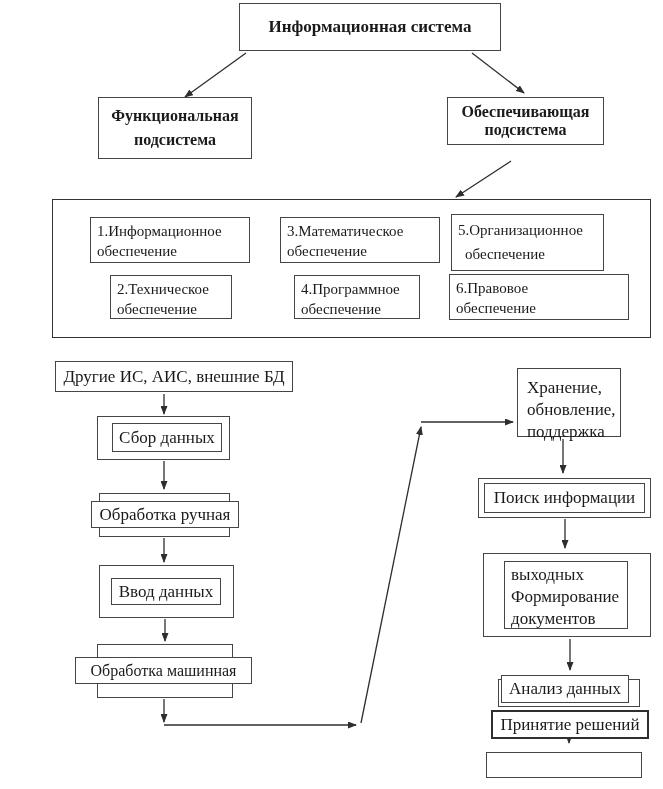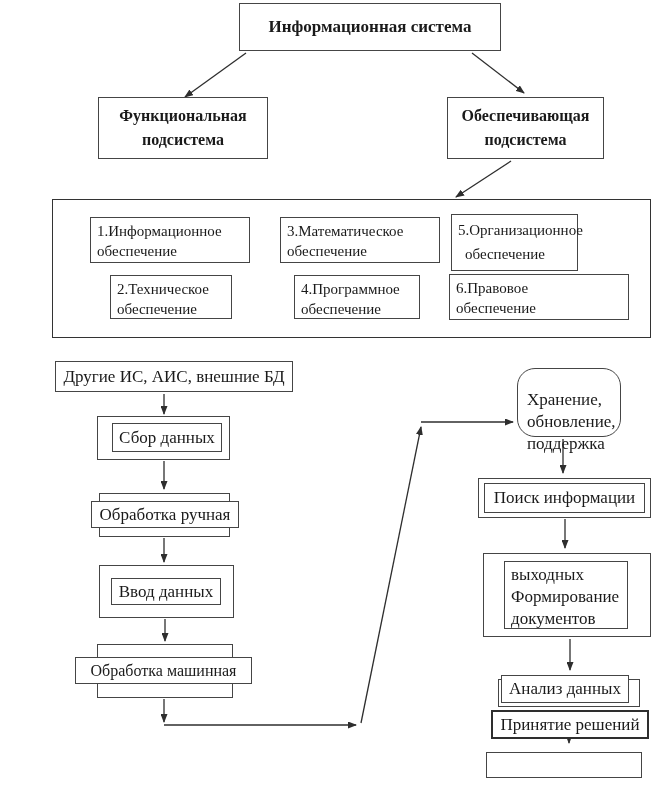--- a/index.html
+++ b/index.html
@@ -15,21 +15,21 @@
     border:1.5px solid #454545;
   }
   .center{display:flex;align-items:center;justify-content:center;text-align:center;}
   .colc{display:flex;flex-direction:column;align-items:center;justify-content:space-evenly;text-align:center;}
   .bold{font-weight:bold;}
   .fs17{font-size:17px;}
   .fs16{font-size:16px;}
   .sup{font-size:15px;line-height:20px;padding:3px 2px 0 6px;}
   .sup5{line-height:24px;}
   .sup5 .l2{padding-left:7px;}
-  .storage{font-size:17px;line-height:22px;padding:20px 0 0 9px;border-radius:18px;}
+  .storage{font-size:17px;line-height:22px;padding:8px 0 0 9px;}
   .outdoc{font-size:17px;line-height:22px;padding:2px 0 0 6px;}
   .thick{border-width:2px;border-color:#2e2e2e;}
   .container-border{border-width:1.6px;border-color:#333333;}
   .lbl{display:block;}
 </style>
 </head>
 <body>
 
 <div class="canvas">
 
@@ -53,43 +53,43 @@
     <line x1="521" y1="439" x2="521" y2="473" stroke="#2e2e2e" stroke-width="1.3" marker-end="url(#ah)"></line>
     <line x1="523" y1="519" x2="523" y2="548" stroke="#2e2e2e" stroke-width="1.3" marker-end="url(#ah)"></line>
     <line x1="528" y1="639" x2="528" y2="670" stroke="#2e2e2e" stroke-width="1.3" marker-end="url(#ah)"></line>
     <line x1="527" y1="710" x2="527" y2="743" stroke="#2e2e2e" stroke-width="1.3" marker-end="url(#ah)"></line>
   </svg>
 
   <div class="box center bold fs17" style="left:197px;top:3px;width:262px;height:48px;">
     <span class="lbl">Информационная система</span>
   </div>
 
-  <div class="box colc bold fs16" style="left:56px;top:97px;width:170px;height:62px;padding:4px 0;">
+  <div class="box colc bold fs16" style="left:56px;top:97px;width:154px;height:62px;padding:4px 0;">
     <span class="lbl">Функциональная</span>
     <span class="lbl">подсистема</span>
   </div>
 
-  <div class="box colc bold fs16" style="left:405px;top:97px;width:157px;height:62px;padding:4px 0;">
+  <div class="box colc bold fs16" style="left:405px;top:97px;width:157px;height:48px;padding:4px 0;">
     <span class="lbl">Обеспечивающая</span>
     <span class="lbl">подсистема</span>
   </div>
 
   <div class="box container-border" style="left:10px;top:199px;width:599px;height:139px;"></div>
 
   <div class="box sup" style="left:48px;top:217px;width:160px;height:46px;">
     <span class="lbl">1.Информационное</span>
     <span class="lbl">обеспечение</span>
   </div>
 
   <div class="box sup" style="left:238px;top:217px;width:160px;height:46px;">
     <span class="lbl">3.Математическое</span>
     <span class="lbl">обеспечение</span>
   </div>
 
-  <div class="box sup sup5" style="left:409px;top:214px;width:127px;height:57px;">
+  <div class="box sup sup5" style="left:409px;top:214px;width:153px;height:57px;">
     <span class="lbl">5.Организационное</span>
     <span class="lbl l2">обеспечение</span>
   </div>
 
   <div class="box sup" style="left:68px;top:275px;width:122px;height:44px;">
     <span class="lbl">2.Техническое</span>
     <span class="lbl">обеспечение</span>
   </div>
 
   <div class="box sup" style="left:252px;top:275px;width:126px;height:44px;">

